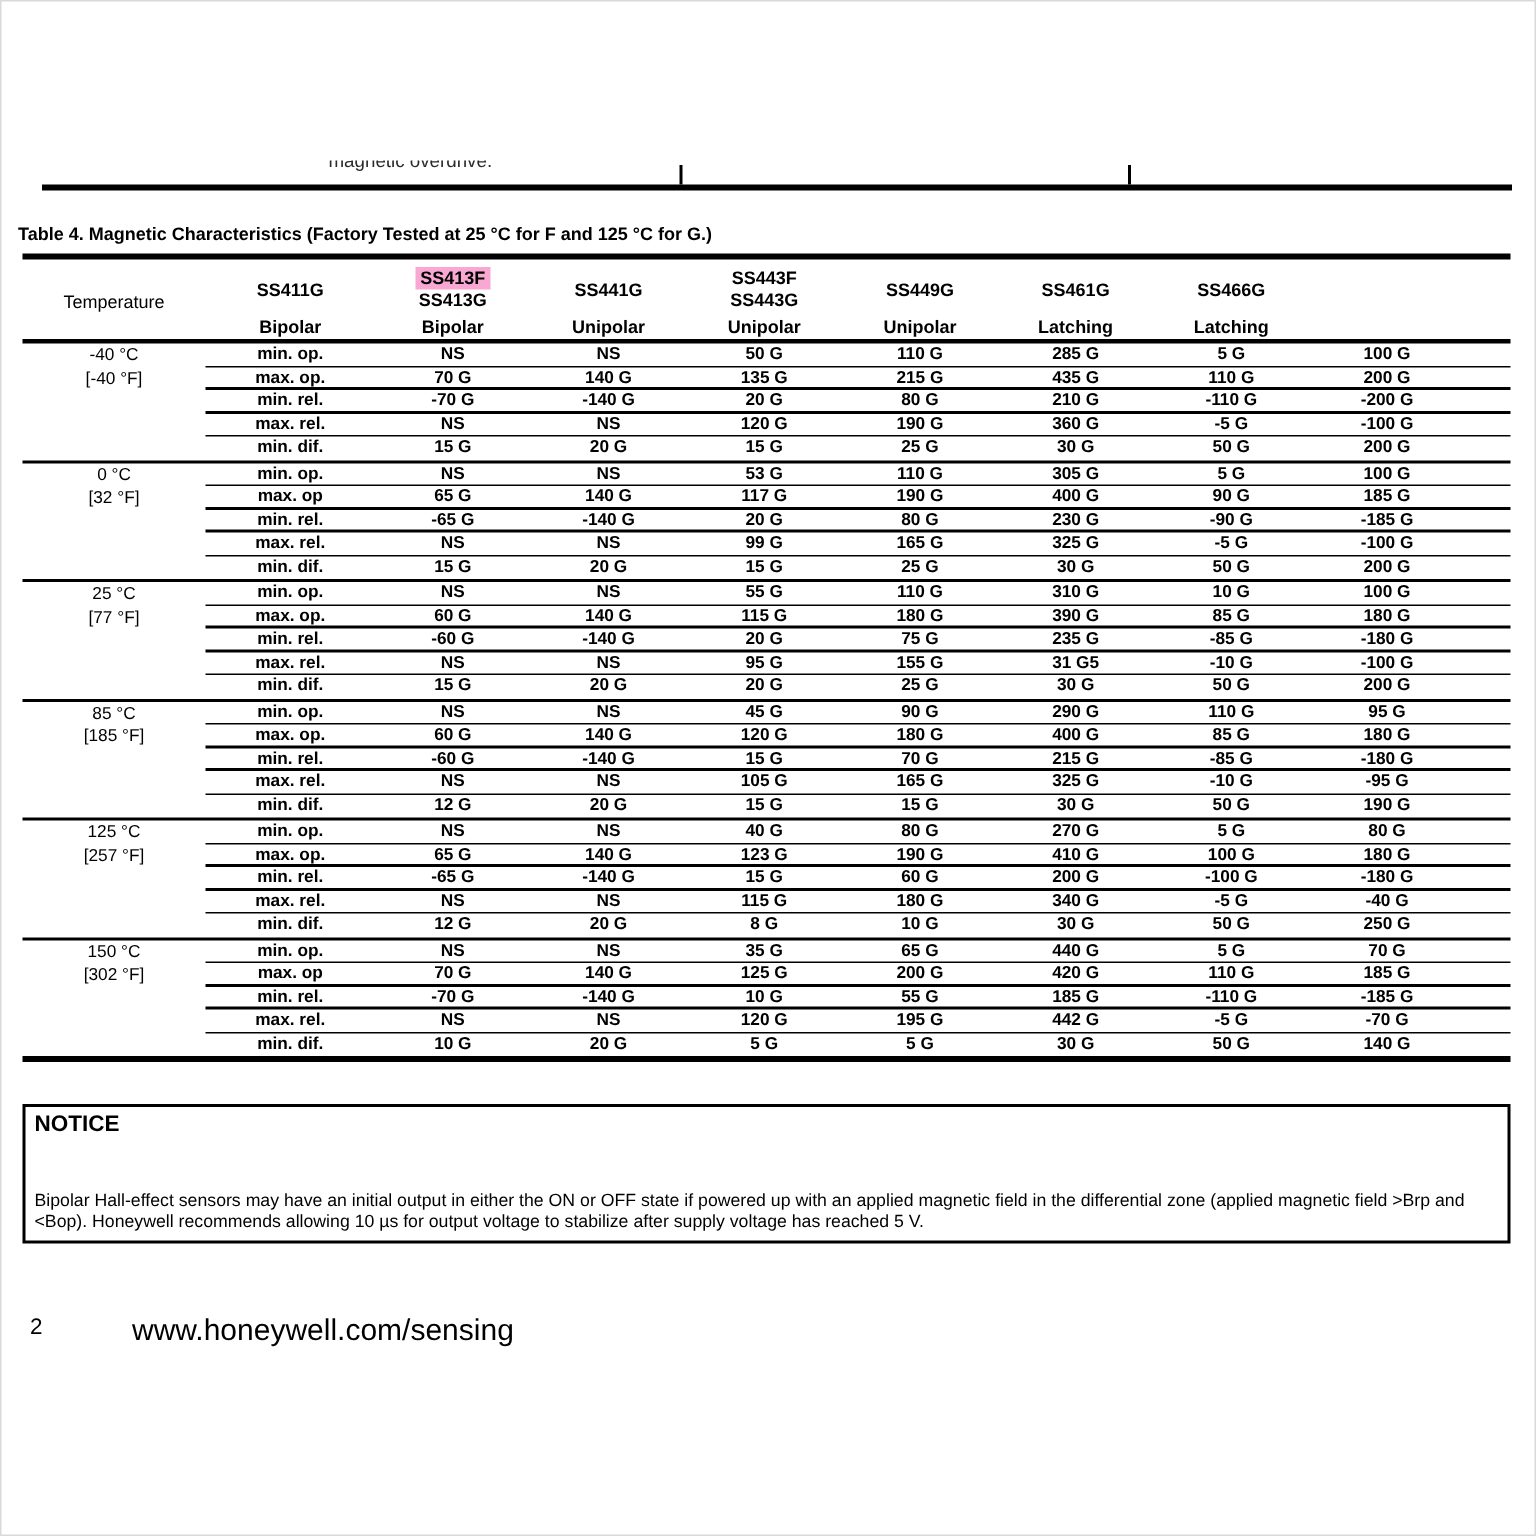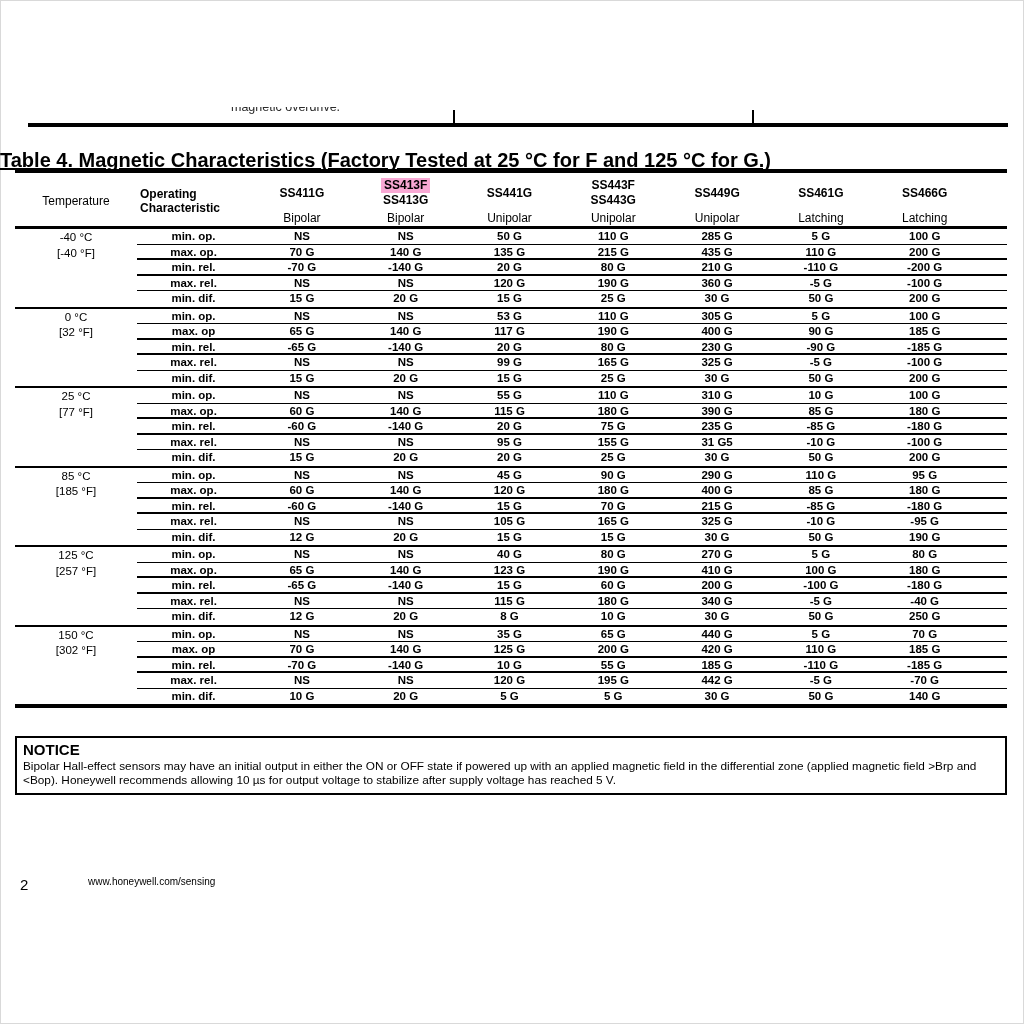--- a/index.html
+++ b/index.html
@@ -4,91 +4,85 @@
 <style>
   html,body{margin:0;padding:0;}
   body{
     width:1024px;height:1024px;background:#ffffff;color:#000;
     font-family:"Liberation Sans", sans-serif;position:relative;overflow:hidden;
   }
   .page-frame{position:absolute;inset:0;border:1px solid #d9d9d9;pointer-events:none;}
 
   
   .top-clip{position:absolute;left:215px;top:107px;height:10px;width:260px;overflow:hidden;}
-  .top-clip span{position:absolute;top:-7px;left:16px;font-size:12.5px;color:#2a2a2a;white-space:nowrap;}
+  .top-clip span{position:absolute;top:-7px;left:4px;font-size:12.5px;color:#2a2a2a;white-space:nowrap;}
   .top-tick{position:absolute;width:2px;height:13px;background:#000;top:110px;}
   .tick-1{left:453px;}
   .tick-2{left:752px;}
   .top-rule{position:absolute;left:28px;top:123px;width:980px;height:4px;background:#000;}
 
   
-  .tbl-title{position:absolute;left:0;top:149px;font-size:20px;font-weight:bold;white-space:nowrap;text-decoration:underline;}
+  .tbl-title{position:absolute;left:12px;top:149px;font-size:12px;font-weight:bold;white-space:nowrap;}
   .title-rule{position:absolute;left:15px;top:169px;width:992px;height:4px;background:#000;}
 
   
   .mag-table{position:absolute;left:15px;top:176px;width:992px;}
   .thead{
     display:grid;grid-template-columns:122px 113px repeat(7,103.8px);
     border-bottom:3px solid #000;height:50px;
   }
   .th-temp{display:flex;align-items:center;justify-content:center;font-weight:normal;font-size:12px;}
   .th-opchar{display:flex;align-items:center;font-weight:bold;font-size:12px;line-height:14px;padding-left:3px;}
   .th-prod{display:flex;flex-direction:column;align-items:center;}
   .th-names{height:34px;display:flex;flex-direction:column;justify-content:center;align-items:center;
     font-weight:bold;font-size:12px;line-height:15px;}
-  .th-pol{height:16px;font-weight:normal;font-size:12px;line-height:16px;}
+  .th-pol{height:16px;font-weight:bold;font-size:12px;line-height:16px;}
   .hl{background:#f9a8d4;padding:0 3px;}
 
   .block{position:relative;border-bottom:2px solid #000;}
   .block.last{border-bottom:4px solid #000;}
   .temp-label{position:absolute;left:0;top:1px;width:122px;text-align:center;
     font-size:11.5px;line-height:15.5px;}
   .brow{
     position:relative;display:grid;grid-template-columns:122px 113px repeat(7,103.8px);
     height:15.5px;align-items:center;font-weight:bold;
   }
   .brow .cell{text-align:center;font-size:11.5px;line-height:15.5px;}
   .brow::after{content:"";position:absolute;left:122px;right:0;bottom:0;background:#000;height:0;}
   .brow.u1::after{height:1px;}
   .brow.u2::after{height:2px;}
 
   
   .notice{position:absolute;left:15px;top:736px;width:992px;box-sizing:border-box;
     border:2px solid #000;padding:2px 6px 6px 6px;}
   .notice-title{font-size:15px;font-weight:bold;line-height:19px;}
-  .notice-body{font-size:11.8px;line-height:14px;}
+  .notice-body{font-size:11.8px;line-height:14px;margin-top:34px;}
 
   
   .footer-page{position:absolute;left:20px;top:876px;font-size:15px;}
-  .footer-url{position:absolute;left:88px;top:876px;font-size:10px;}
+  .footer-url{position:absolute;left:88px;top:876px;font-size:20px;}
 </style>
 </head>
 <body>
 
 <div class="page-frame"></div>
 
 <div class="top-clip">
   <span>magnetic overdrive.</span>
 </div>
 <div class="top-tick tick-1"></div>
 <div class="top-tick tick-2"></div>
 <div class="top-rule"></div>
 
 <div class="tbl-title">Table 4. Magnetic Characteristics (Factory Tested at 25 °C for F and 125 °C for G.)</div>
 <div class="title-rule"></div>
 
 <div class="mag-table">
   <div class="thead">
     <div class="th-temp">Temperature</div>
-    <div class="th-opchar">
-      <span>
-        <span>Operating</span><br>
-        <span>Characteristic</span>
-      </span>
-    </div>
 
   <div class="th-prod">
         <div class="th-names">
           <span>SS411G</span>
         </div>
         <div class="th-pol">Bipolar</div>
       </div>
       <div class="th-prod">
         <div class="th-names">
           <span class="hl">SS413F</span>

